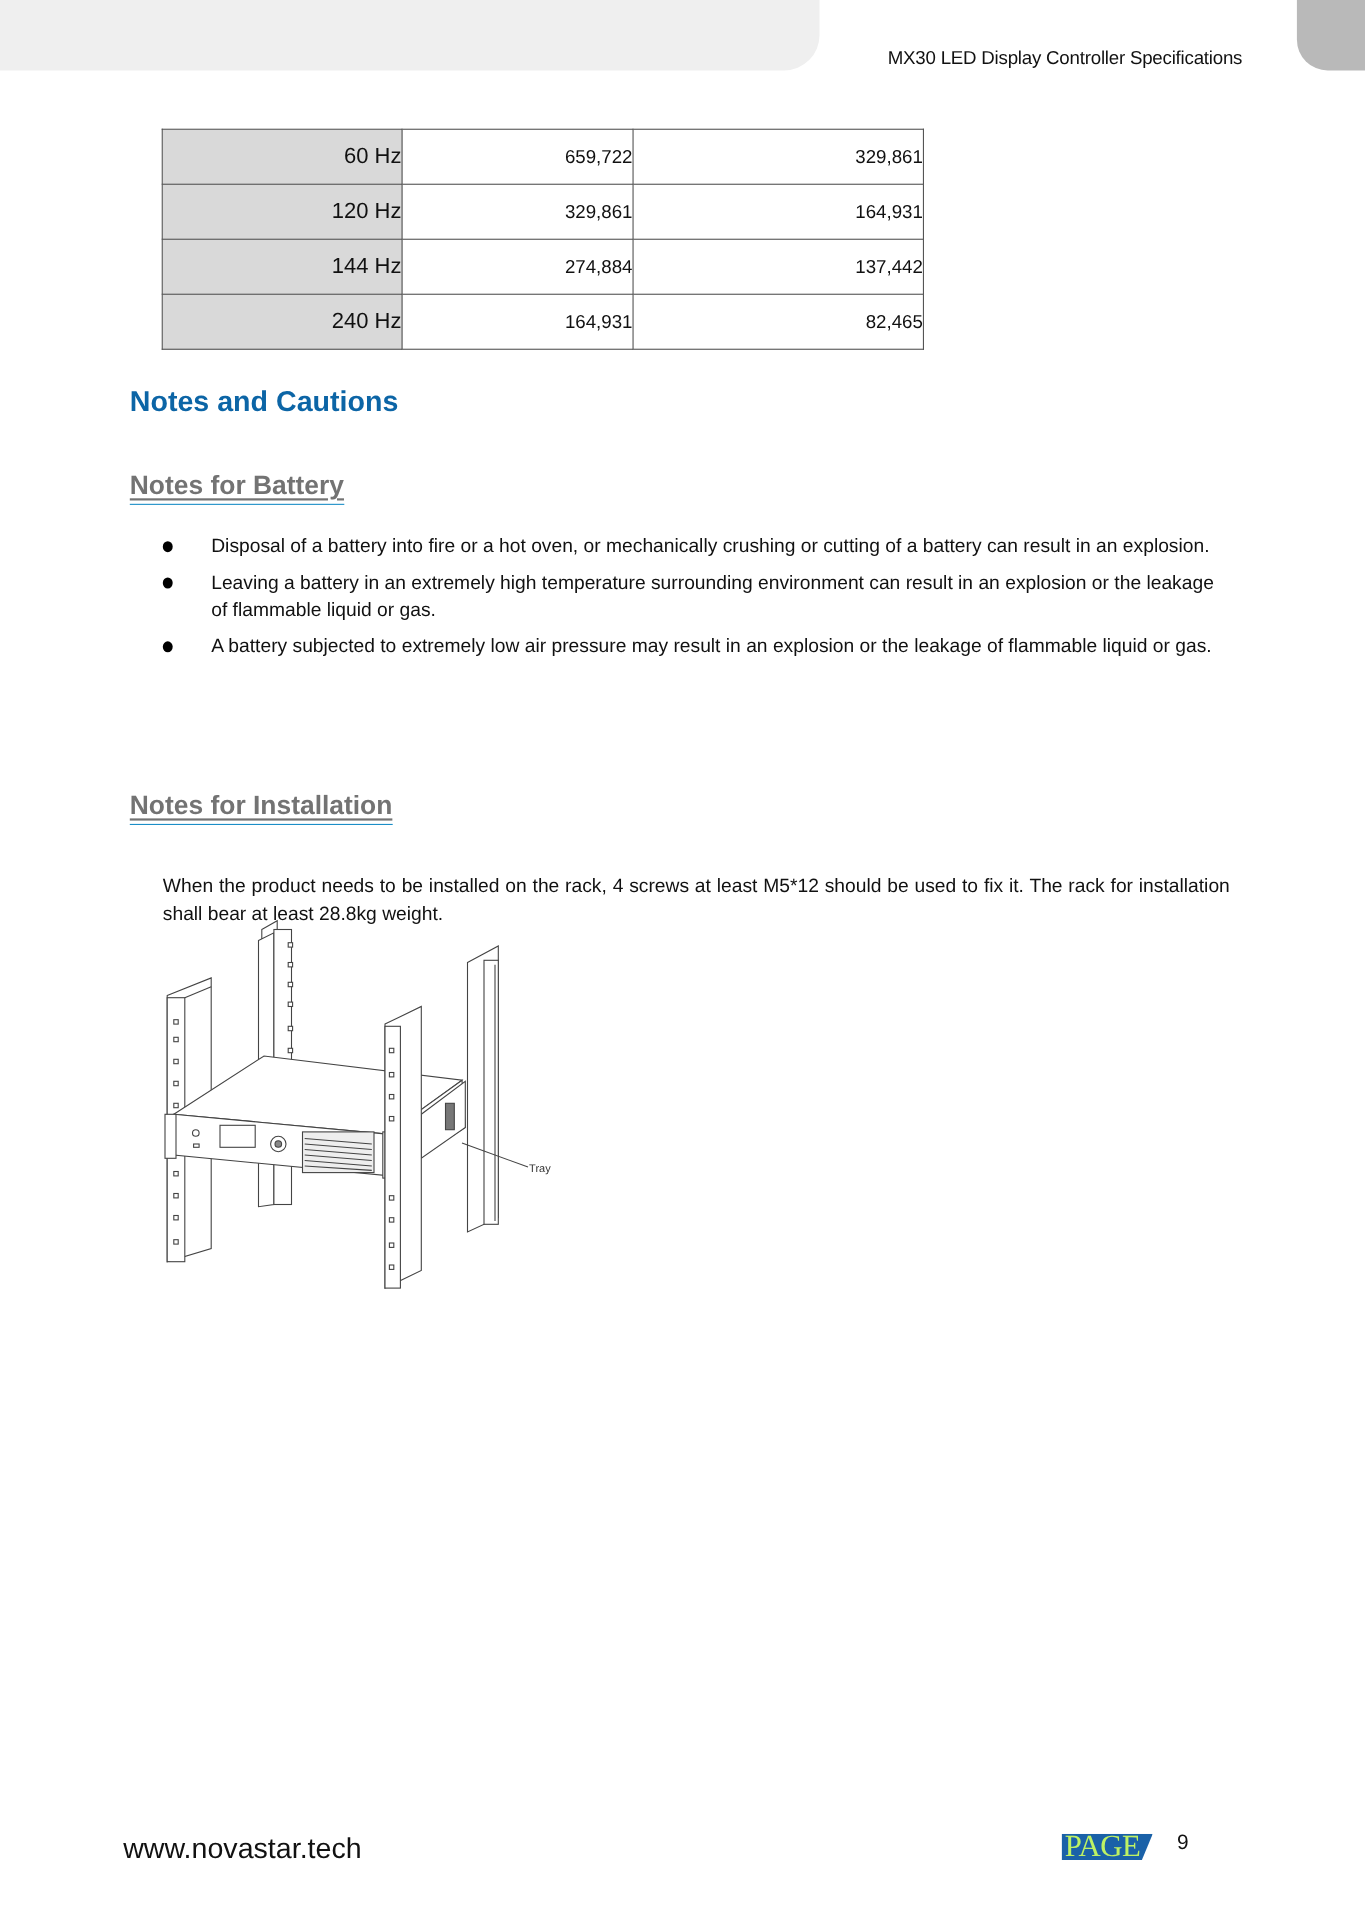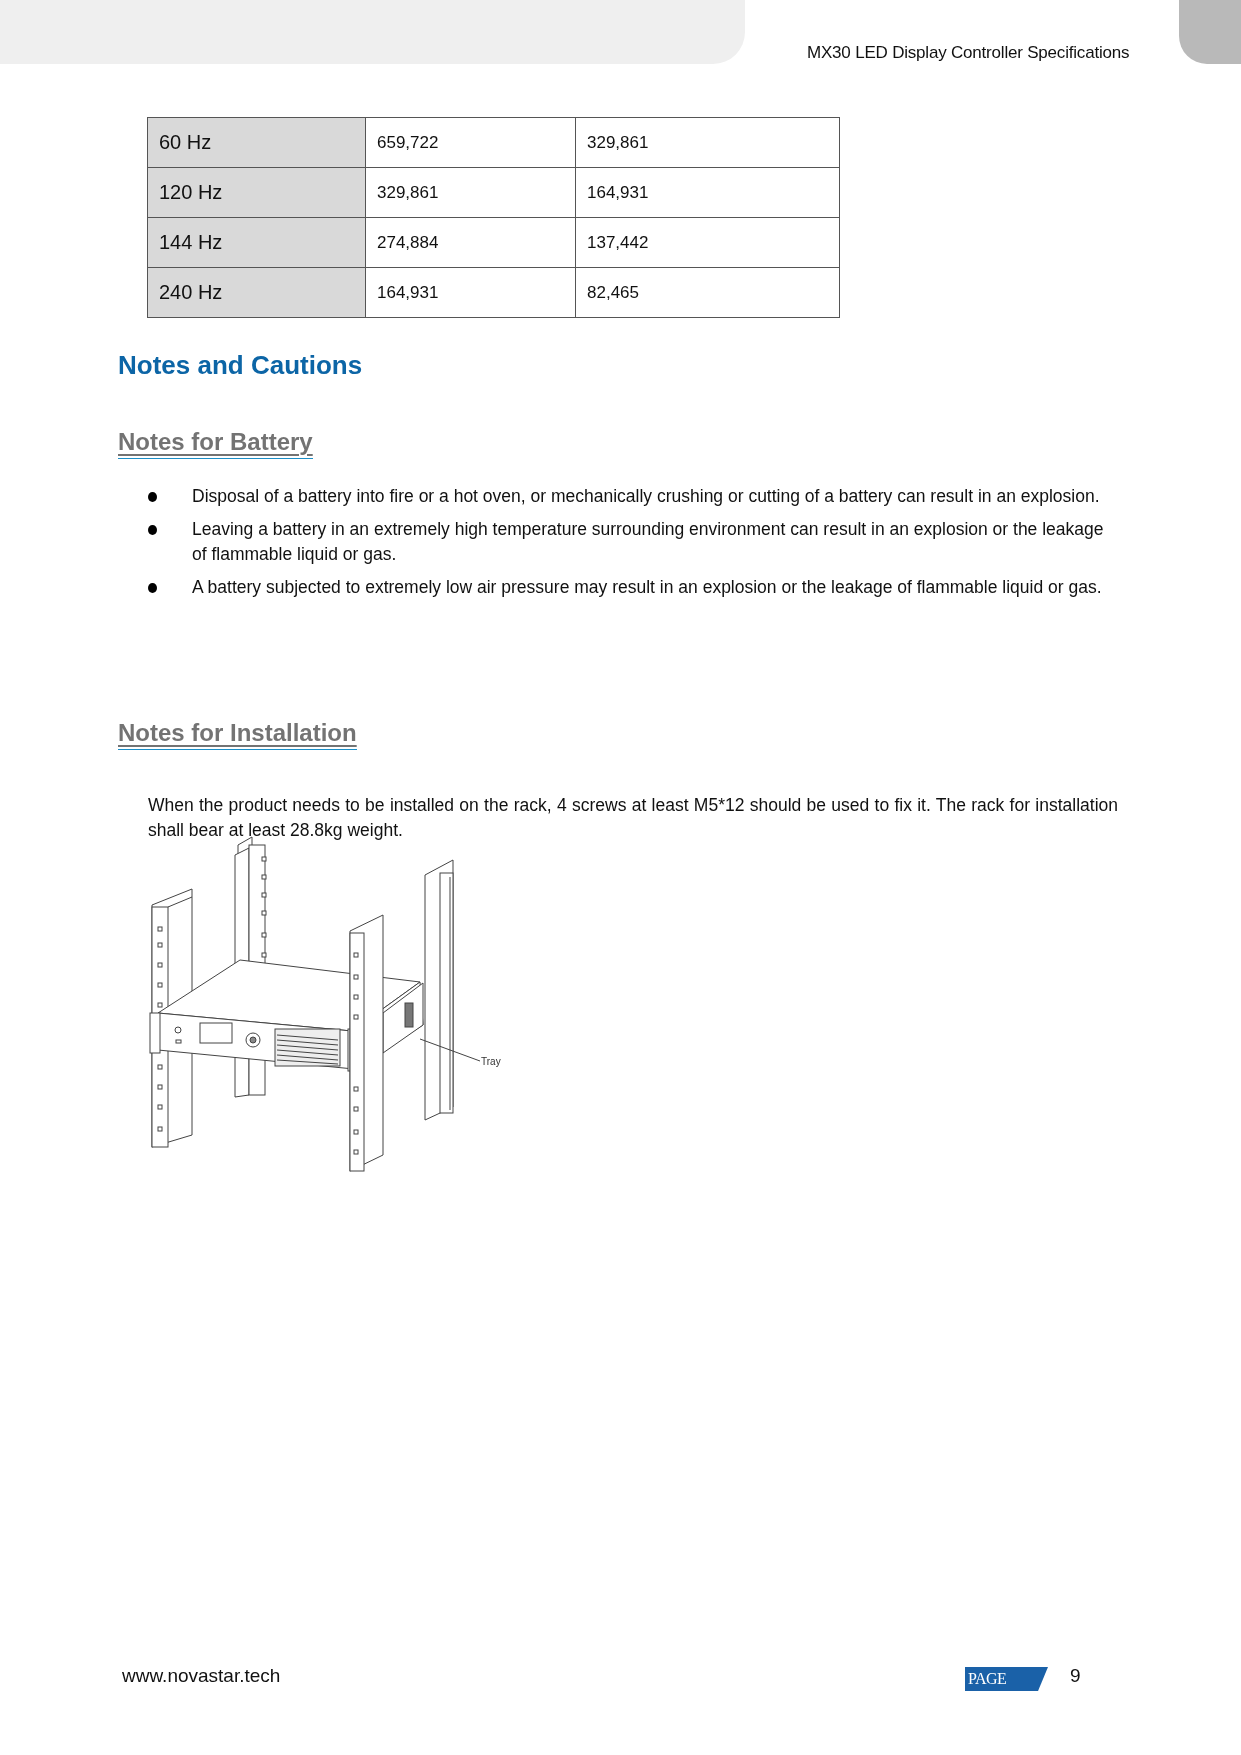--- a/index.html
+++ b/index.html
@@ -18,21 +18,21 @@
       position: absolute; left: 807px; top: 43px; font-size: 17px; color: #111;
       letter-spacing: -0.2px;
     }
 
     table.spec {
       position: absolute; left: 147px; top: 117px; width: 693px;
       border-collapse: collapse;
     }
     table.spec td {
       border: 1.5px solid #555; height: 50px; padding-left: 11px;
-      font-size: 17px; vertical-align: middle;
+      font-size: 17px; vertical-align: middle; text-align: right;
     }
     table.spec td.first { background: #d9d9d9; width: 218px; font-size: 20px; }
     table.spec td.c2 { width: 210px; }
 
     h1.section {
       position: absolute; left: 118px; top: 350px; font-size: 26px; font-weight: bold;
       color: #0c65a6;
     }
     h2.sub {
       position: absolute; left: 118px; font-size: 24px; font-weight: bold; color: #737373;
@@ -49,25 +49,25 @@
     }
 
     .install-text {
       position: absolute; left: 148px; top: 777px; width: 970px; font-size: 17.5px; line-height: 25px;
       text-align: justify;
       margin-top: 16px;
     }
 
     .figure { position: absolute; left: 140px; top: 835px; width: 370px; height: 340px; }
 
-    .footer-url { position: absolute; left: 122px; top: 1665px; font-size: 19px; }
+    .footer-url { position: absolute; left: 112px; top: 1665px; font-size: 26px; }
     .page-badge {
       position: absolute; left: 965px; top: 1667px; width: 83px; height: 24px;
-      background: #1a61a8; color: #ffffff; font-family: "Liberation Serif", serif;
-      font-size: 16px; line-height: 24px; padding-left: 3px; letter-spacing: -0.5px;
+      background: #1a61a8; color: #bef264; font-family: "Liberation Serif", serif;
+      font-size: 28px; line-height: 24px; padding-left: 3px; letter-spacing: -0.5px;
       clip-path: polygon(0 0, 100% 0, 88% 100%, 0 100%);
     }
     .page-num { position: absolute; left: 1070px; top: 1665px; font-size: 19px; }
   </style>
 </head>
 <body>
 
 <div class="header-band"></div>
 <div class="header-tab"></div>
 <div class="header-title">MX30 LED Display Controller Specifications</div>

